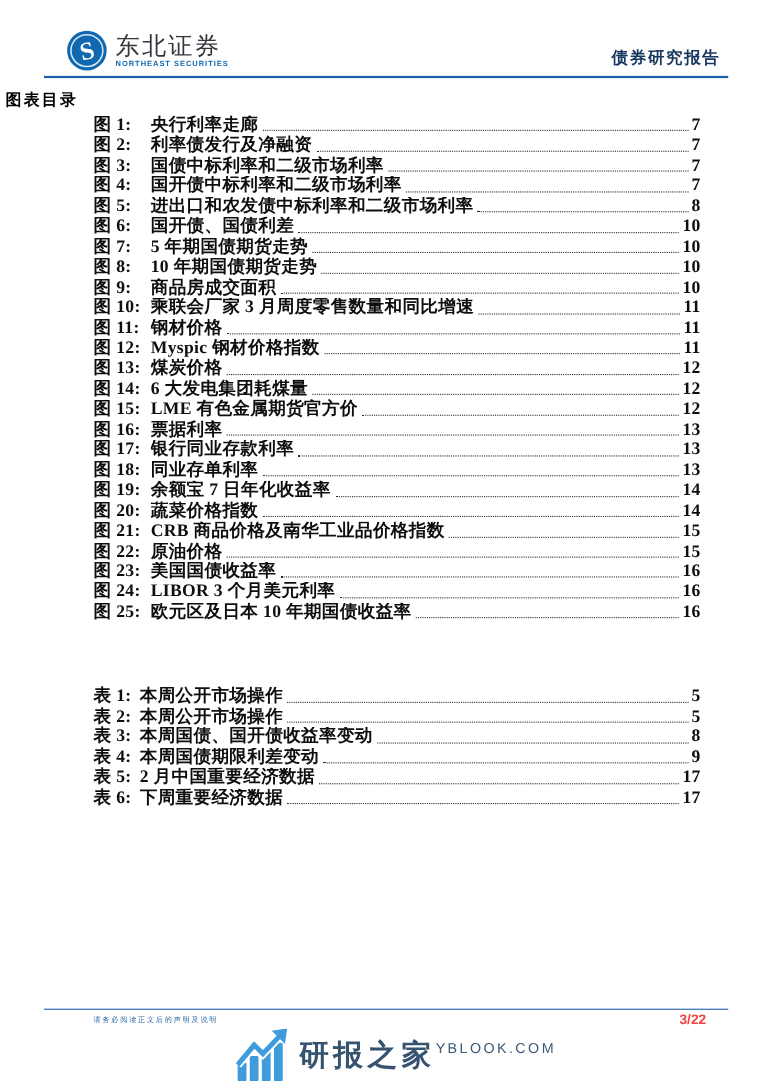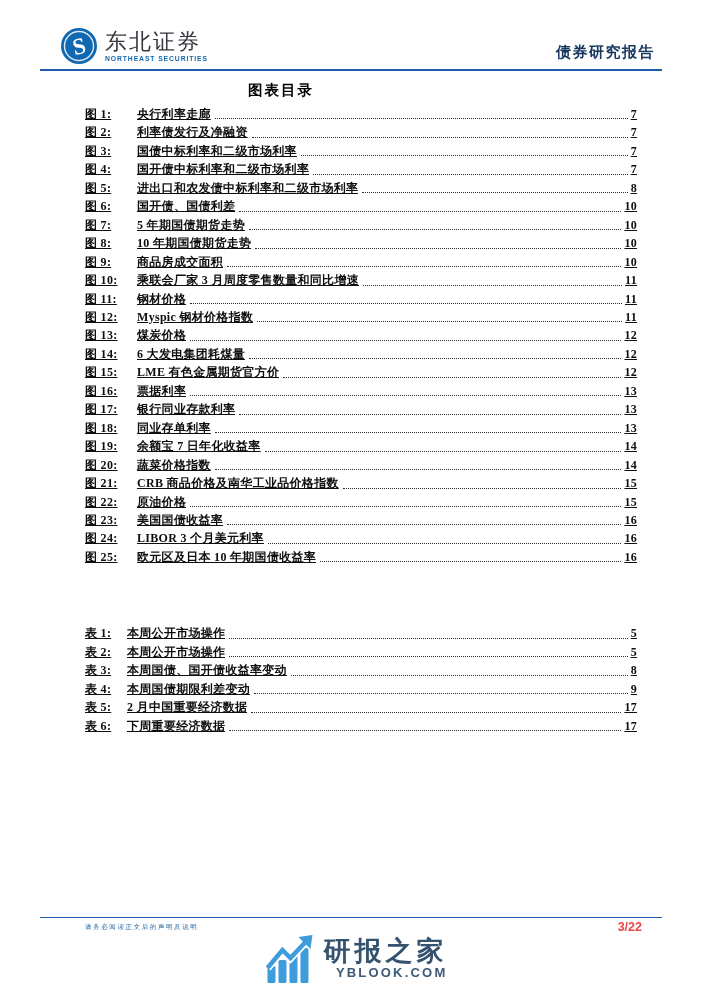--- a/index.html
+++ b/index.html
@@ -19,49 +19,49 @@
   .brand-en { font-family:"Liberation Sans","DejaVu Sans",sans-serif;
     font-size:6.8px; font-weight:bold; color:#1068b0; letter-spacing:0.9px; margin-top:1px; }
   .report-type { font-size:15px; font-weight:bold; color:#17375e;
     letter-spacing:1.5px; padding-bottom:3px;text-align:center; }
   .header-rule { position:absolute; top:69px; left:40px; width:622px;
     border-top:2px solid #1e5ea9; }
 
   
   .main { position:absolute; top:81px; left:85px; width:552px; }
   .toc-title { position:relative; left:-80px; margin:0 0 5px 0;
-    font-size:14.5px; font-weight:bold; color:#000; text-align:center; letter-spacing:2px; }
+    font-size:14.5px; font-weight:bold; color:#000; text-align:left; letter-spacing:2px; }
   .toc-list { }
   .toc-list.tables { margin-top:58px; }
-  .toc-row { display:flex; align-items:flex-start; font-size:12px; font-weight:600;
-    color:#0e0e0e; line-height:18.45px; letter-spacing:0.3px; cursor:default;text-decoration:underline; }
+  .toc-row { display:flex; align-items:flex-start; font-size:16px; font-weight:600;
+    color:#0e0e0e; line-height:18.45px; letter-spacing:0.3px; cursor:default; }
   .toc-label { flex:none; width:52px; white-space:nowrap; }
   .tables .toc-label { width:42px; }
   .toc-text { flex:none; white-space:nowrap; max-width:400px; overflow:hidden; }
   .leader { flex:1 1 auto; position:relative; margin:0 3px 0 4px; min-width:20px; align-self:stretch; }
   .leader::after { content:""; position:absolute; left:0; right:0; bottom:4px;
     border-bottom:1.8px dotted #2b2b2b; }
   .toc-page { flex:none; text-align:right; }
 
   
   .footer-rule { position:absolute; top:917px; left:40px; width:622px;
     border-top:1.5px solid #1e5ea9; }
   .footer-row { position:absolute; top:920px; left:85px; right:60px;
     display:flex; justify-content:space-between; align-items:flex-start; }
   .disclaimer { font-size:6.5px; color:#2a6aa5; letter-spacing:1.6px; padding-top:3px; }
   .page-indicator { font-family:"Liberation Sans","DejaVu Sans",sans-serif;
     font-size:12.5px; font-weight:bold; color:#ef4444; }
 
   
   .watermark { position:absolute; top:935px; left:50%; transform:translateX(-47%);
     display:flex; align-items:center; gap:10px; }
-  .wm-textblock { display:flex; flex-direction:column;text-align:right; }
+  .wm-textblock { display:flex; flex-direction:row; }
   .wm-name { font-size:27px; font-weight:bold; color:#35536f; letter-spacing:4px; line-height:28px; }
   .wm-domain { font-family:"Liberation Sans","DejaVu Sans",sans-serif;
-    font-size:13px; font-weight:bold; color:#3d5a76; letter-spacing:2.2px; line-height:16px; }
+    font-size:13px; font-weight:normal; color:#3d5a76; letter-spacing:2.2px; line-height:16px; }
 </style>
 </head>
 <body>
 
 <div class="page">
 
   <div class="header">
     <div class="brand">
       <svg width="38" height="38" viewBox="0 0 38 38">
         <circle cx="19" cy="19" r="18" fill="#1068b0"></circle>

